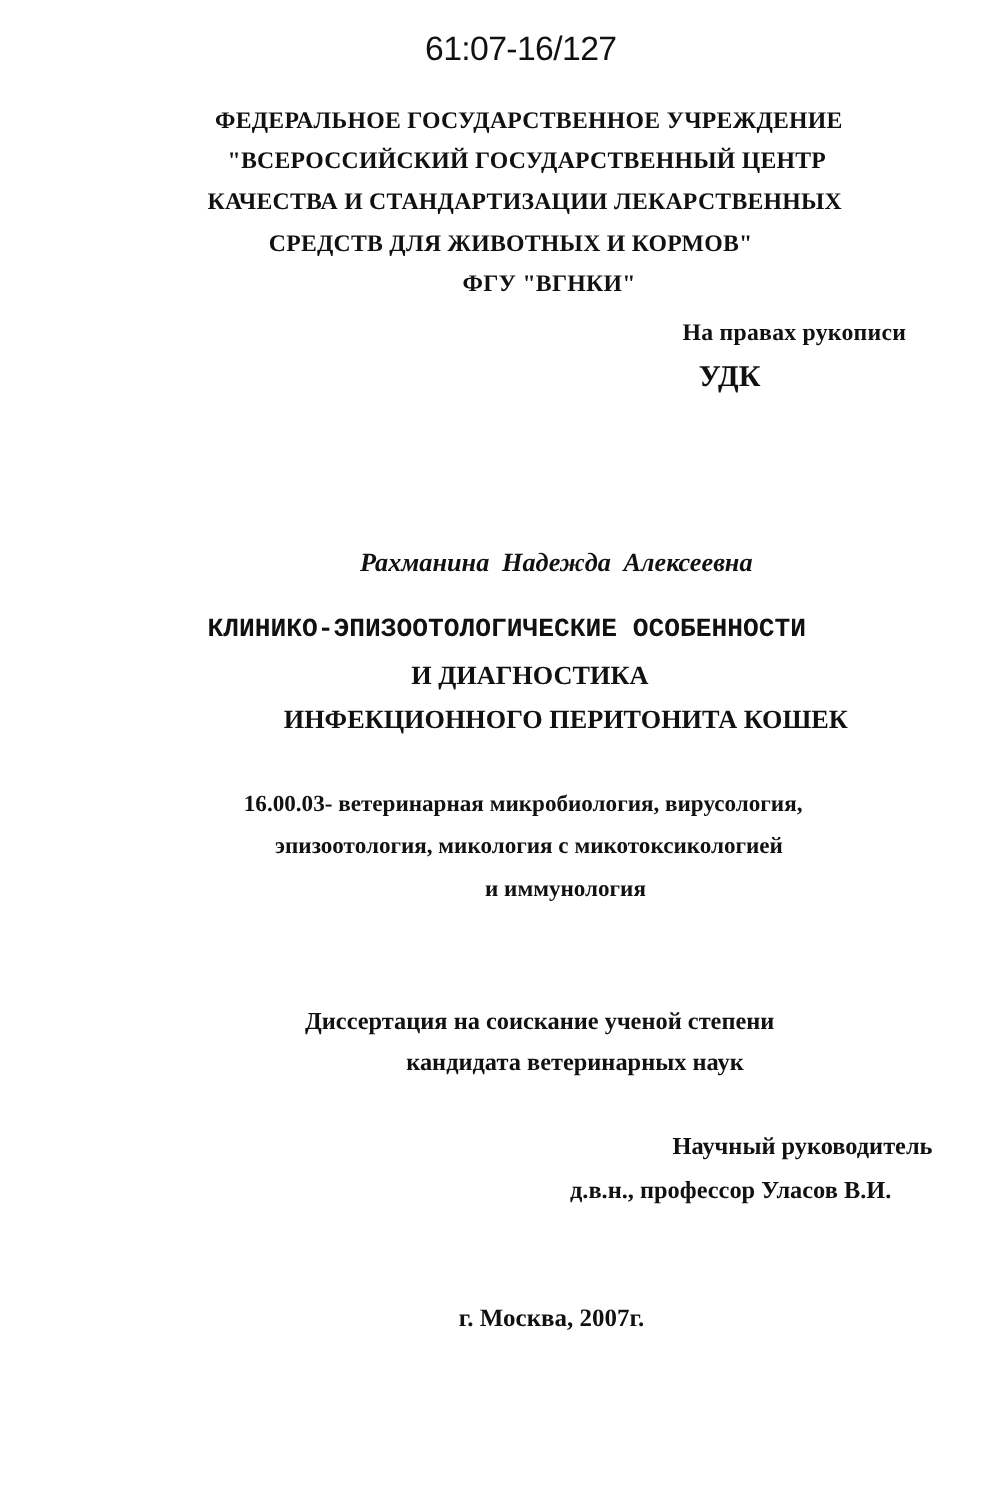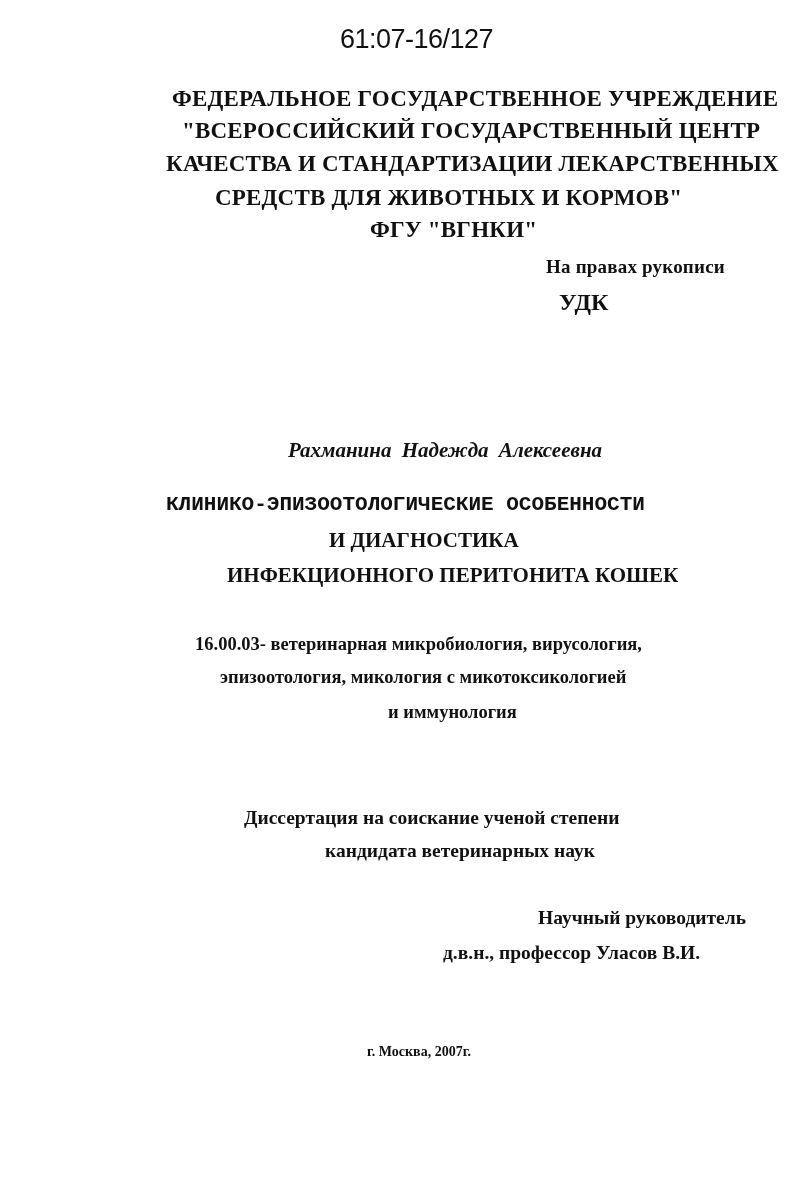--- a/index.html
+++ b/index.html
@@ -1,25 +1,25 @@
 <!DOCTYPE html>
 <html><head>
   <meta charset="utf-8">
   <style>
     html, body { margin: 0; padding: 0; background: #ffffff; }
     body { width: 794px; height: 1197px; position: relative; overflow: hidden; color: #111; }
     .t { position: absolute; white-space: nowrap; font-family: "Liberation Serif", serif; font-weight: bold; }
     .code { font-family: "Liberation Sans", sans-serif; font-weight: normal; font-size: 27px; left: 340px; top: 24px; letter-spacing: -0.5px; }
-    .org { font-size: 23px; letter-spacing: 0.2px; }
+    .org { font-size: 19px; letter-spacing: 0.2px; }
     .author { font-family: "Liberation Serif", serif; font-style: italic; font-size: 21px; left: 288px; top: 393px; word-spacing: 5px; margin-top: 45px; }
     .title { font-size: 21px; }
     .spec { font-size: 18.5px; }
     .diss { font-size: 19.5px; margin-top: 36px; }
     .sup { font-size: 19.5px; }
-    .city { font-size: 14px; left: 367px; top: 1044px; }
+    .city { font-size: 20px; left: 367px; top: 1044px; }
   </style>
 </head>
 <body>
 
 <div>
 
   <div class="t code">61:07-16/127</div>
 
   <div>
     <div class="t org" style="left:172px; top:86px;">ФЕДЕРАЛЬНОЕ ГОСУДАРСТВЕННОЕ УЧРЕЖДЕНИЕ</div>
@@ -48,18 +48,18 @@
     <div class="t spec" style="left:364px; top:702px;margin-left:24px;">и иммунология</div>
   </div>
 
   <div>
     <div class="t diss" style="left:244px; top:771px;">Диссертация на соискание ученой степени</div>
     <div class="t diss" style="left:325px; top:804px;">кандидата ветеринарных наук</div>
   </div>
 
   <div>
     <div class="t sup" style="left:511px; top:907px;margin-left:27px;">Научный руководитель</div>
-    <div class="t sup" style="left:443px; top:942px;">д.в.н., профессор Уласов В.И.</div>
+    <div class="t sup" style="left:456px; top:942px;">д.в.н., профессор Уласов В.И.</div>
   </div>
 
   <div class="t city">г. Москва, 2007г.</div>
 
 </div>
 
 </body></html>

